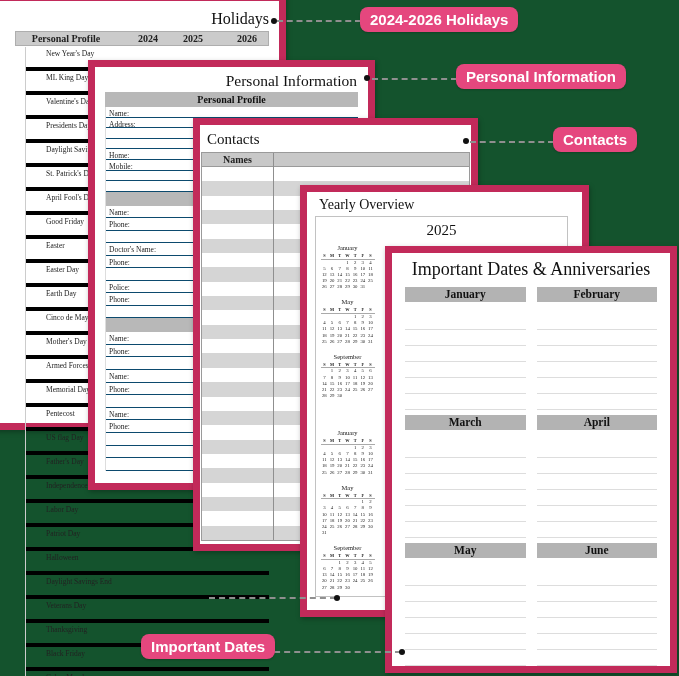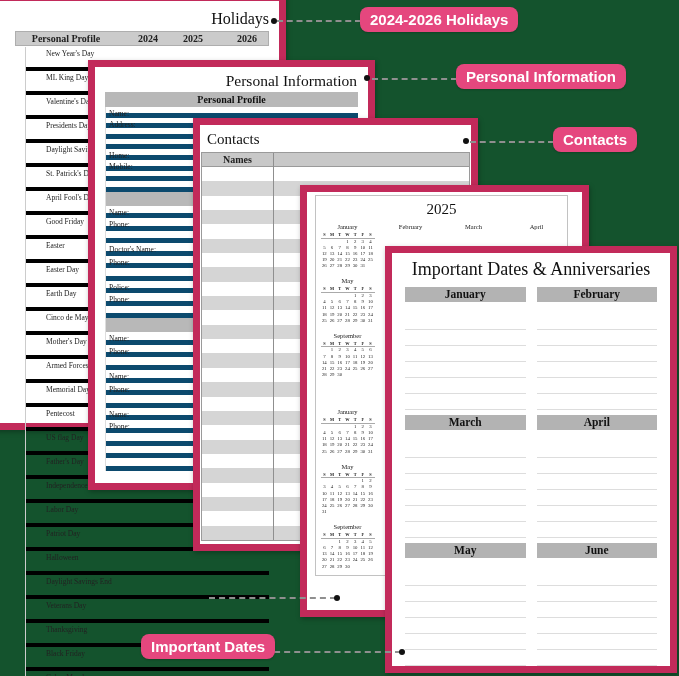--- a/index.html
+++ b/index.html
@@ -29,21 +29,21 @@
   .h-row{position:relative;height:24px;border-bottom:4px solid #000000;}
   .h-name{position:absolute;left:20px;top:2px;font-size:7.5px;white-space:nowrap;color:#222;}
   .h-date{position:absolute;top:14px;width:52px;text-align:right;font-size:10px;color:#333;}
   .hd0{left:114px}.hd1{left:159px}.hd2{left:213px}
 
   
   .p-title{text-align:right;padding:5px 11px 0 0;font-size:15.5px;color:#111;}
   .p-bar{margin:2px 10px 0 10px;height:15px;background:#b8b8b8;text-align:center;
          font-size:10px;font-weight:bold;line-height:15px;color:#111;}
   .pi-rows{margin:0 10px;border-left:1px solid #ddd;}
-  .pi-row{position:relative;border-bottom:5px solid #0c4a6e;}
+  .pi-row{position:relative;border-bottom:1px solid #0c4a6e;}
   .p0{height:10.6px}.p1{height:12.5px}.p2{height:12.6px}
   .pi-bar{height:14px;background:#b8b8b8;}
   .pi-label{position:absolute;left:3px;top:2px;font-size:7.5px;color:#222;white-space:nowrap;}
 
   
   .c-title{padding:6px 0 0 7px;font-size:15px;color:#111;}
   .c-table{position:relative;margin:4px 1px 0 1px;border:1px solid #9a9a9a;}
   .c-header{position:relative;height:14px;background:#c8c8c8;border-bottom:1px solid #9a9a9a;}
   .c-header .ch{position:absolute;top:1px;font-size:10px;font-weight:bold;text-align:center;color:#222;}
   .ch0{left:0;width:71px;}
@@ -315,20 +315,21 @@
           <div class="c-row"></div>
           <div class="c-row alt"></div>
           <div class="c-row"></div>
           <div class="c-row alt"></div>
         </div>
       <div class="c-divider"></div>
     </div>
   </section>
 
   <section class="page" id="yearlyPage">
+    <div class="y-title">Yearly Overview</div>
     <div class="y-box">
       <div>
           <div class="y-year">
             <div class="y-heading">2025</div>
             <div class="y-grid">
               <div class="y-col">
                 <div class="cal">
                   <div class="cal-label">January</div>
                   <div class="cal-head">
                     <div class="cal-cell">S</div>

